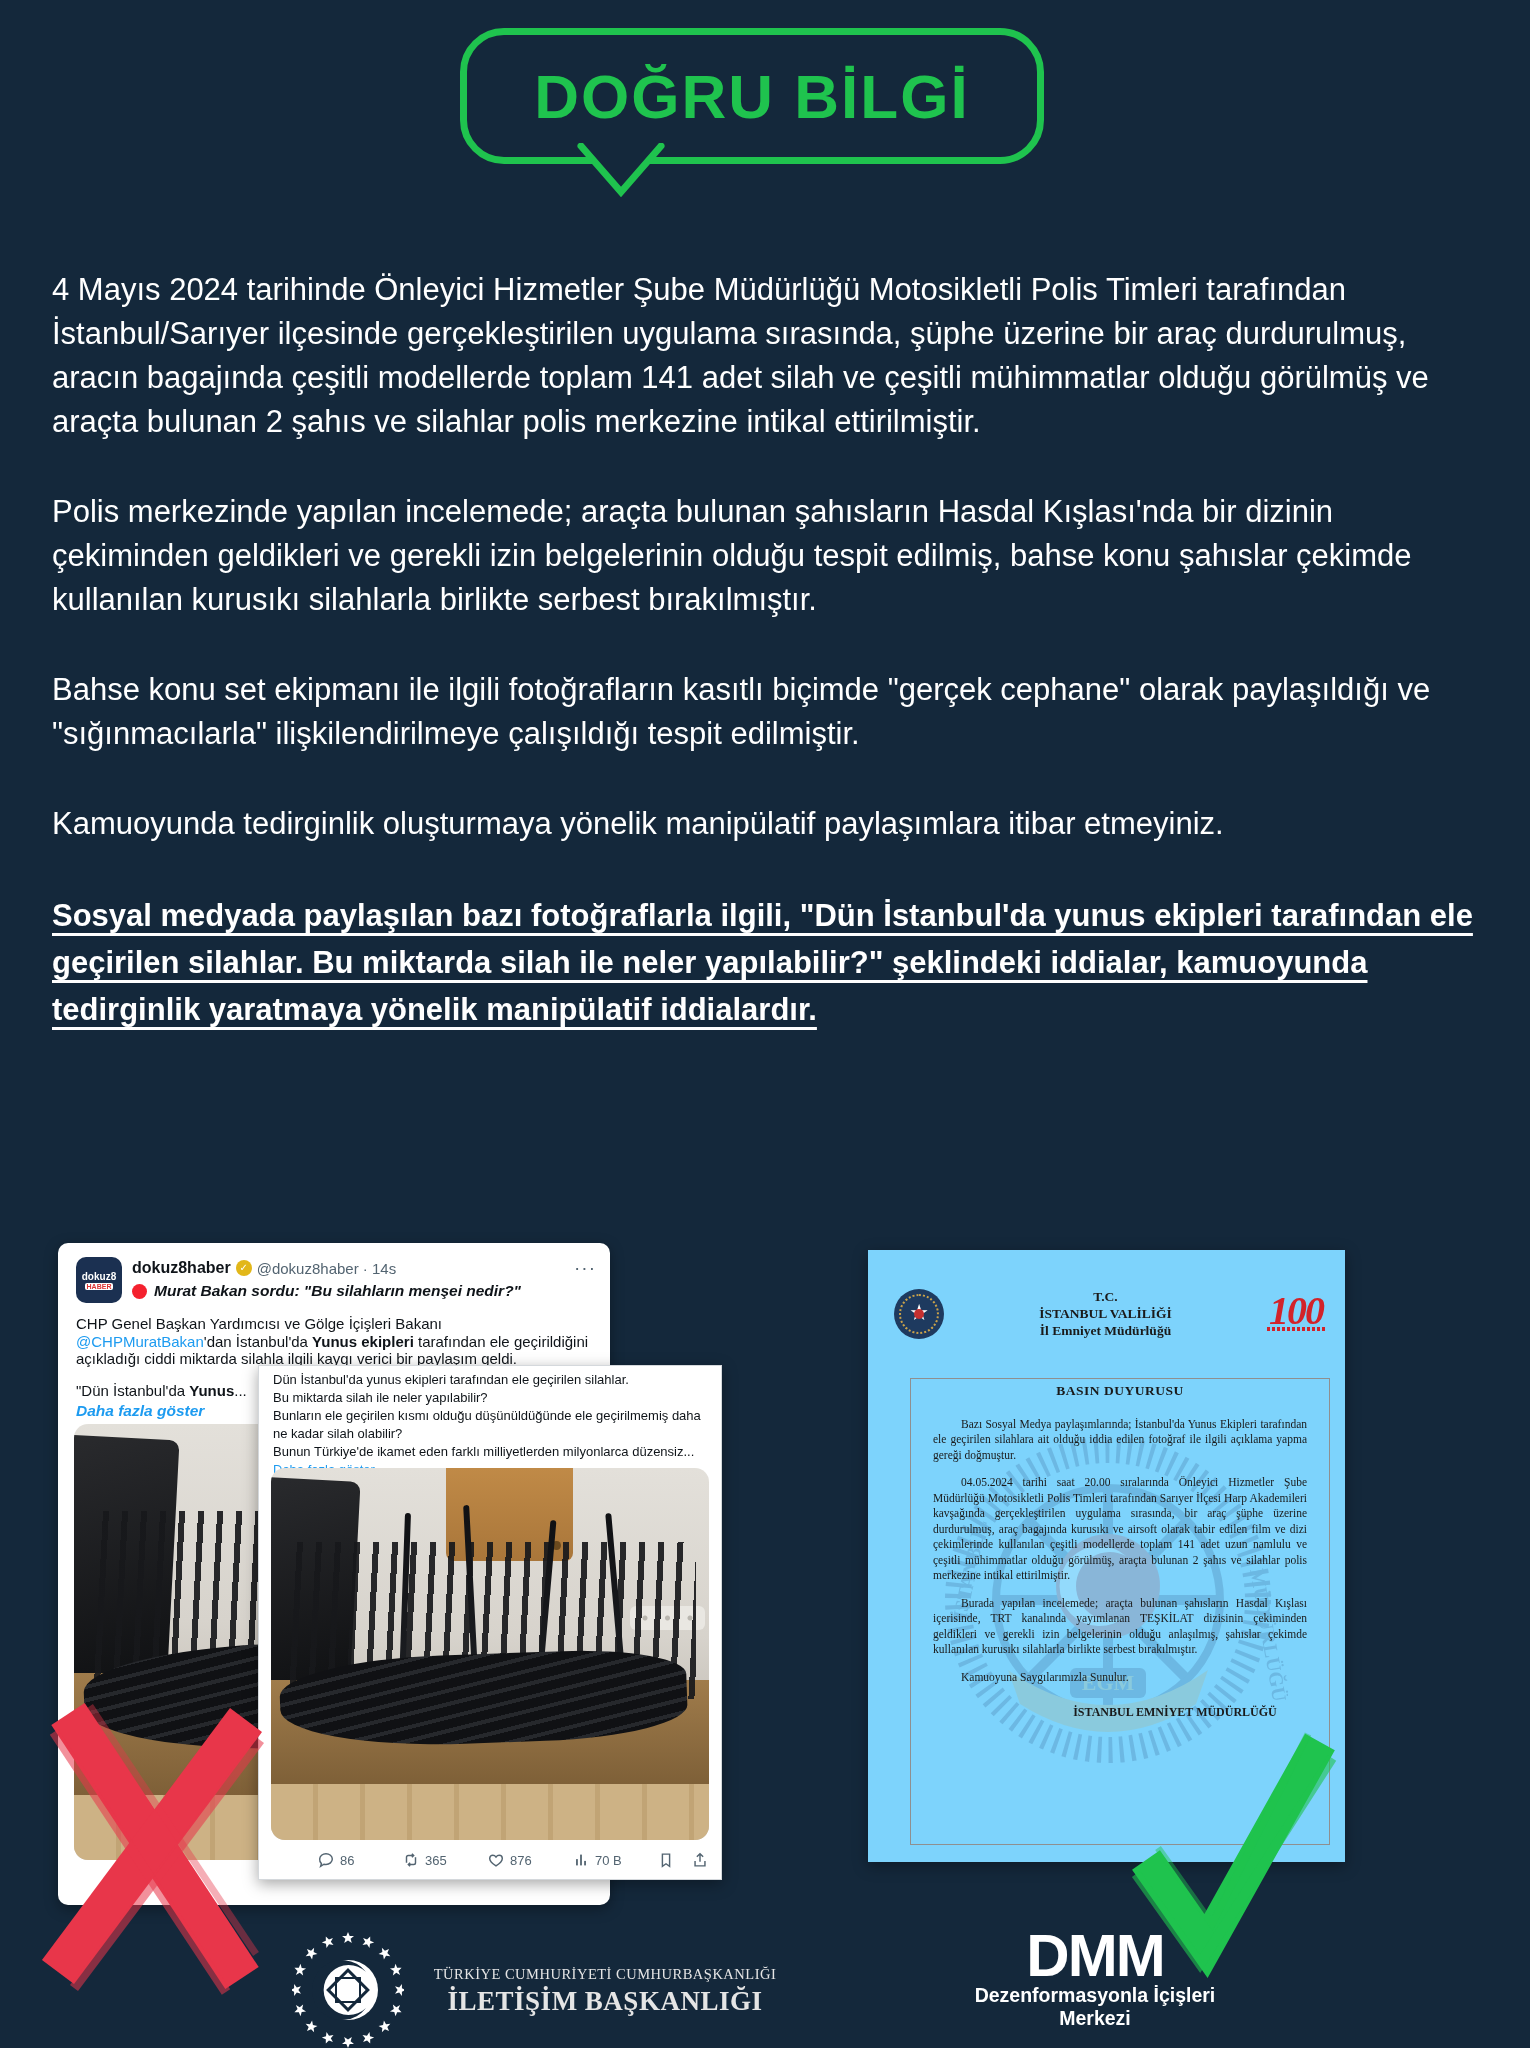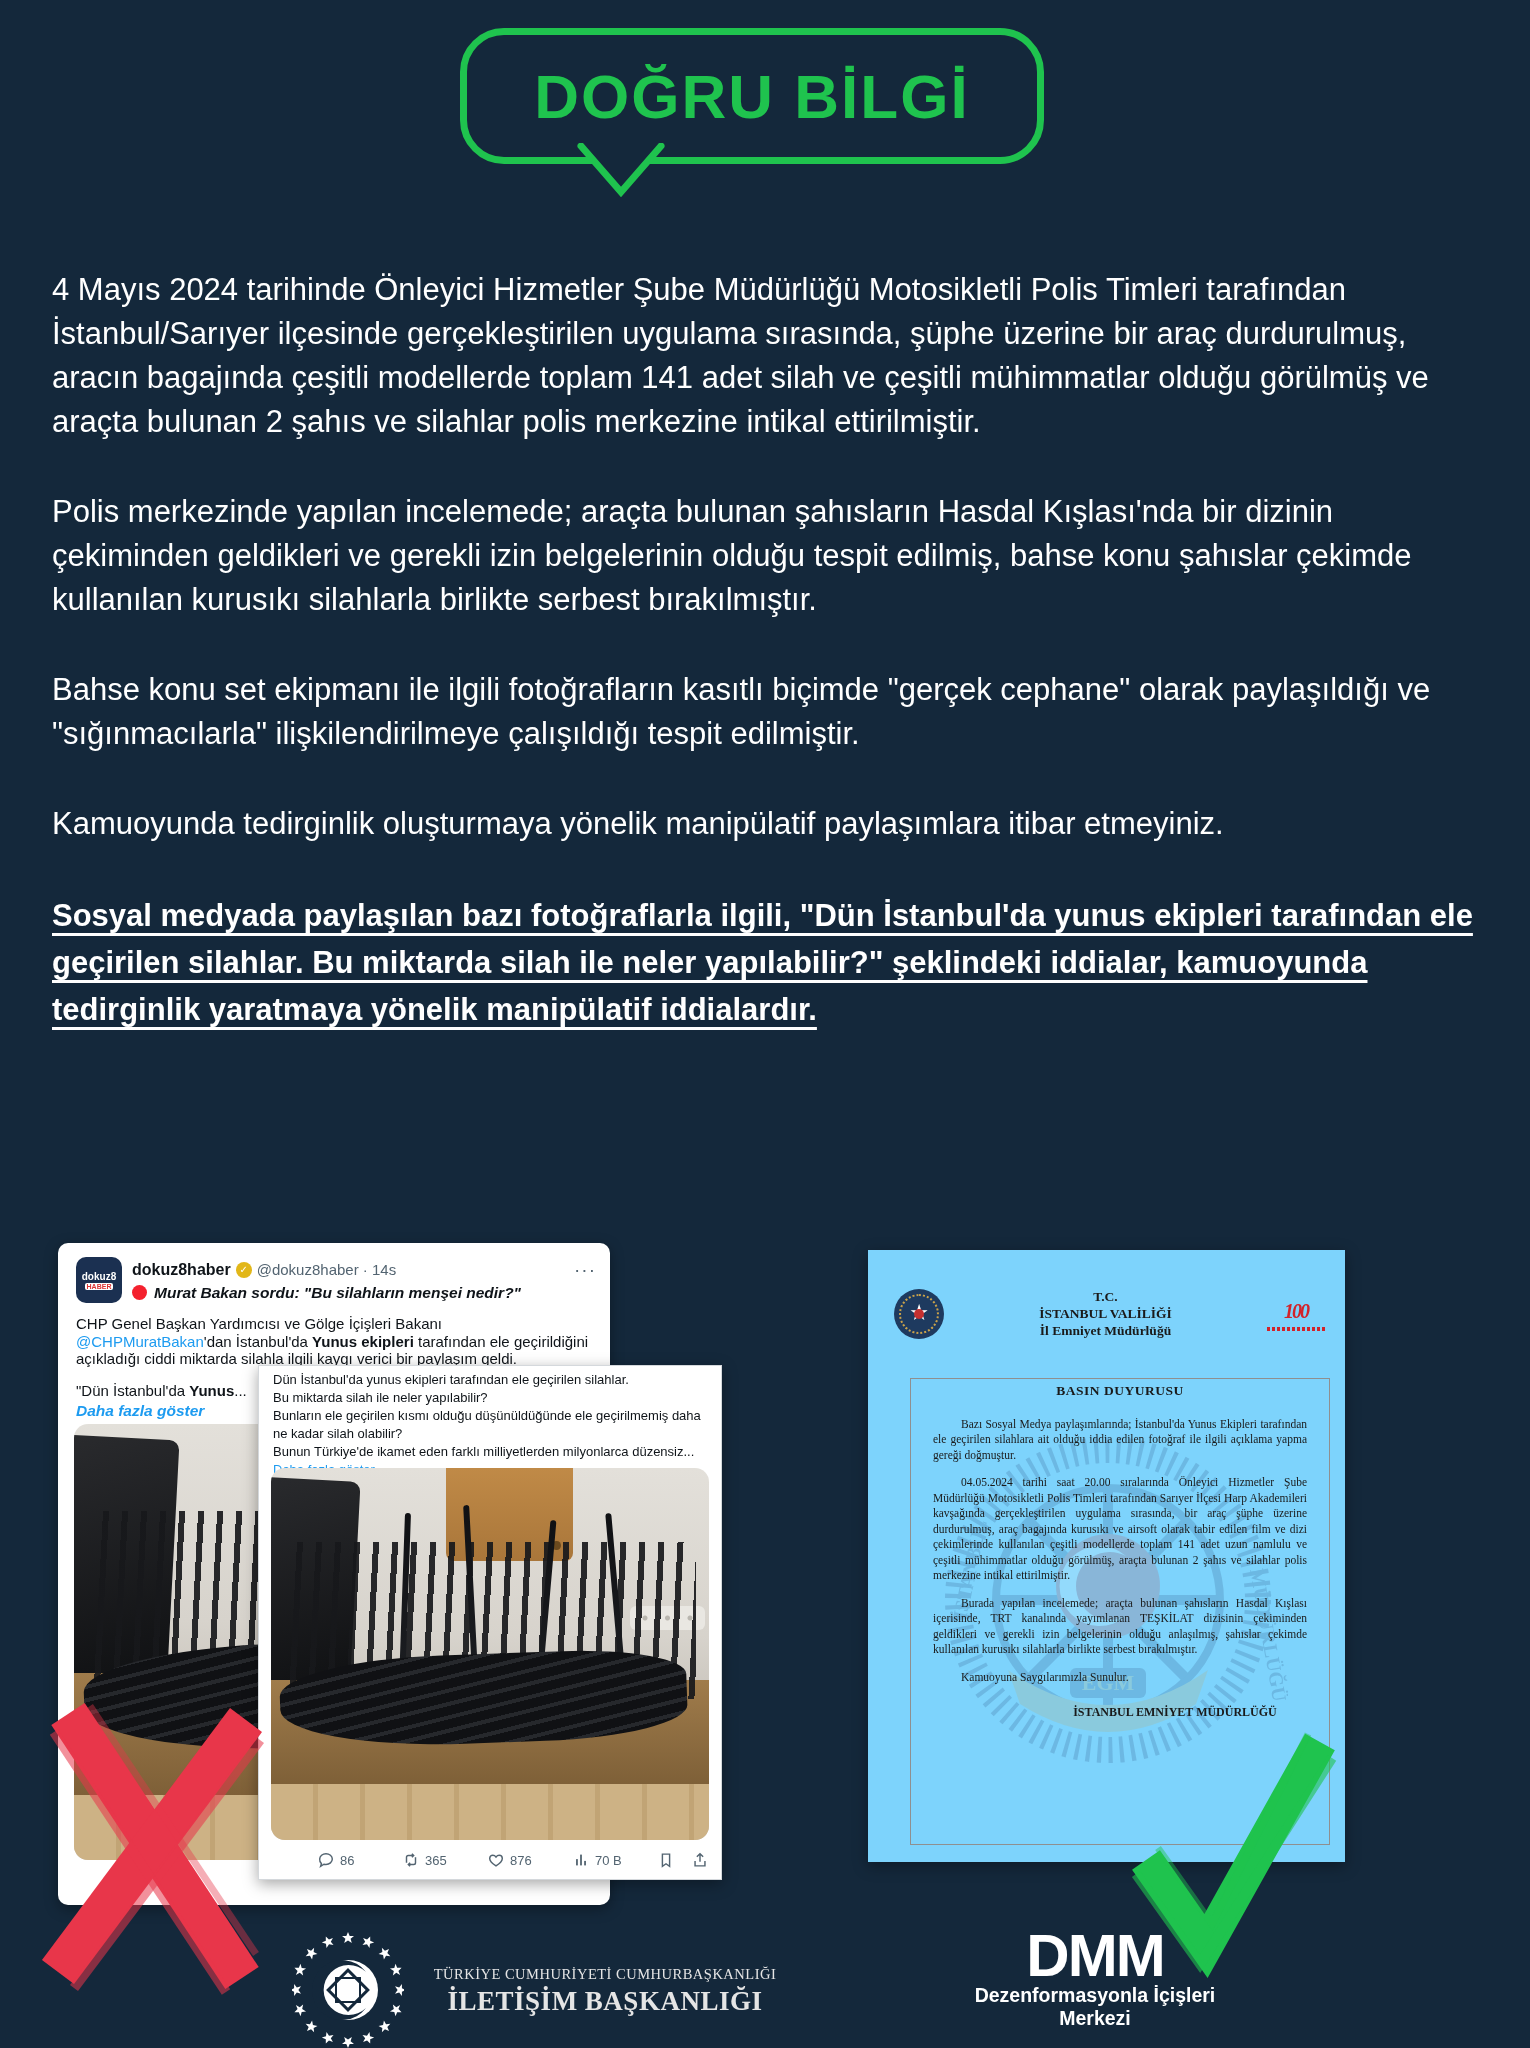--- a/index.html
+++ b/index.html
@@ -14,21 +14,21 @@
 
   
   .article{position:absolute;left:52px;top:268px;width:1428px;color:#ffffff;}
   .article p{margin:0 0 46px 0;font-size:31px;line-height:44px;font-weight:400;}
   .article p.claim{font-weight:700;text-decoration:underline;text-decoration-thickness:2.5px;text-underline-offset:7px;line-height:47px;}
 
   
   .tweet-card{position:absolute;left:58px;top:1243px;width:552px;height:662px;background:#ffffff;
               border-radius:10px;box-shadow:0 4px 14px rgba(0,0,0,.35);color:#0f1419;}
   .tw-pad{position:absolute;left:18px;top:14px;right:14px;}
-  .tw-header{display:flex;align-items:center;}
+  .tw-header{display:flex;align-items:flex-start;}
   .tw-avatar{width:46px;height:46px;border-radius:10px;background:#1b3051;color:#fff;display:flex;flex-direction:column;
              align-items:center;justify-content:center;flex:0 0 46px;}
   .tw-avatar .a1{font-size:10px;font-weight:700;}
   .tw-avatar .a2{font-size:7px;font-weight:700;color:#d33;background:#fff;padding:0 2px;border-radius:2px;margin-top:1px;}
   .tw-headblock{margin-left:10px;flex:1;}
   .tw-nameline{display:flex;align-items:center;font-size:16px;}
   .tw-name{font-weight:700;}
   .tw-badge{width:16px;height:16px;border-radius:50%;background:#e2b719;color:#fff;font-size:10px;line-height:16px;
             text-align:center;margin:0 5px;}
   .tw-handle{color:#536471;font-size:15px;}
@@ -75,21 +75,21 @@
   
   .doc{position:absolute;left:868px;top:1250px;width:477px;height:612px;background:#7dd3fc;
        box-shadow:0 4px 14px rgba(0,0,0,.35);font-family:"Liberation Serif",serif;color:#1a1a1a;}
   .doc-header{position:absolute;left:26px;right:20px;top:38px;display:flex;align-items:center;}
   .doc-emblem{width:50px;height:50px;border-radius:50%;background:#1e3a5f;position:relative;flex:0 0 50px;}
   .doc-emblem .ring{position:absolute;inset:5px;border:2px dotted #caa24a;border-radius:50%;}
   .doc-emblem .star{position:absolute;left:50%;top:50%;transform:translate(-50%,-52%);color:#fff;font-size:22px;}
   .doc-emblem .core{position:absolute;left:50%;top:50%;transform:translate(-50%,-50%);width:10px;height:10px;border-radius:50%;background:#c53030;}
   .doc-head-text{flex:1;text-align:center;font-weight:700;font-size:13.5px;line-height:17px;}
   .logo-100{flex:0 0 58px;text-align:center;color:#d2232a;}
-  .logo-100 .n{font-size:20px;font-weight:800;font-style:italic;letter-spacing:-2px;line-height:28px;}
+  .logo-100 .n{font-size:40px;font-weight:800;font-style:italic;letter-spacing:-2px;line-height:28px;}
   .logo-100 .cap{height:4px;margin-top:2px;background:repeating-linear-gradient(90deg,#d2232a 0 3px,transparent 3px 5px);}
   .doc-box{position:absolute;left:42px;top:128px;width:420px;height:467px;border:1.5px solid #8f8f8f;
            padding:4px 22px;box-sizing:border-box;font-size:11.5px;line-height:15.5px;text-align:justify;}
   .doc-title{text-align:center;font-weight:700;font-size:13.5px;letter-spacing:.5px;margin-bottom:18px;}
   .doc-box p{margin:0 0 12px 0;text-indent:28px;}
   .doc-sign{margin-top:20px;text-align:center;padding-left:110px;font-weight:700;font-size:12px;}
   .doc-watermark{position:absolute;left:60px;top:170px;opacity:.17;}
 
   
   .mark{position:absolute;pointer-events:none;}

